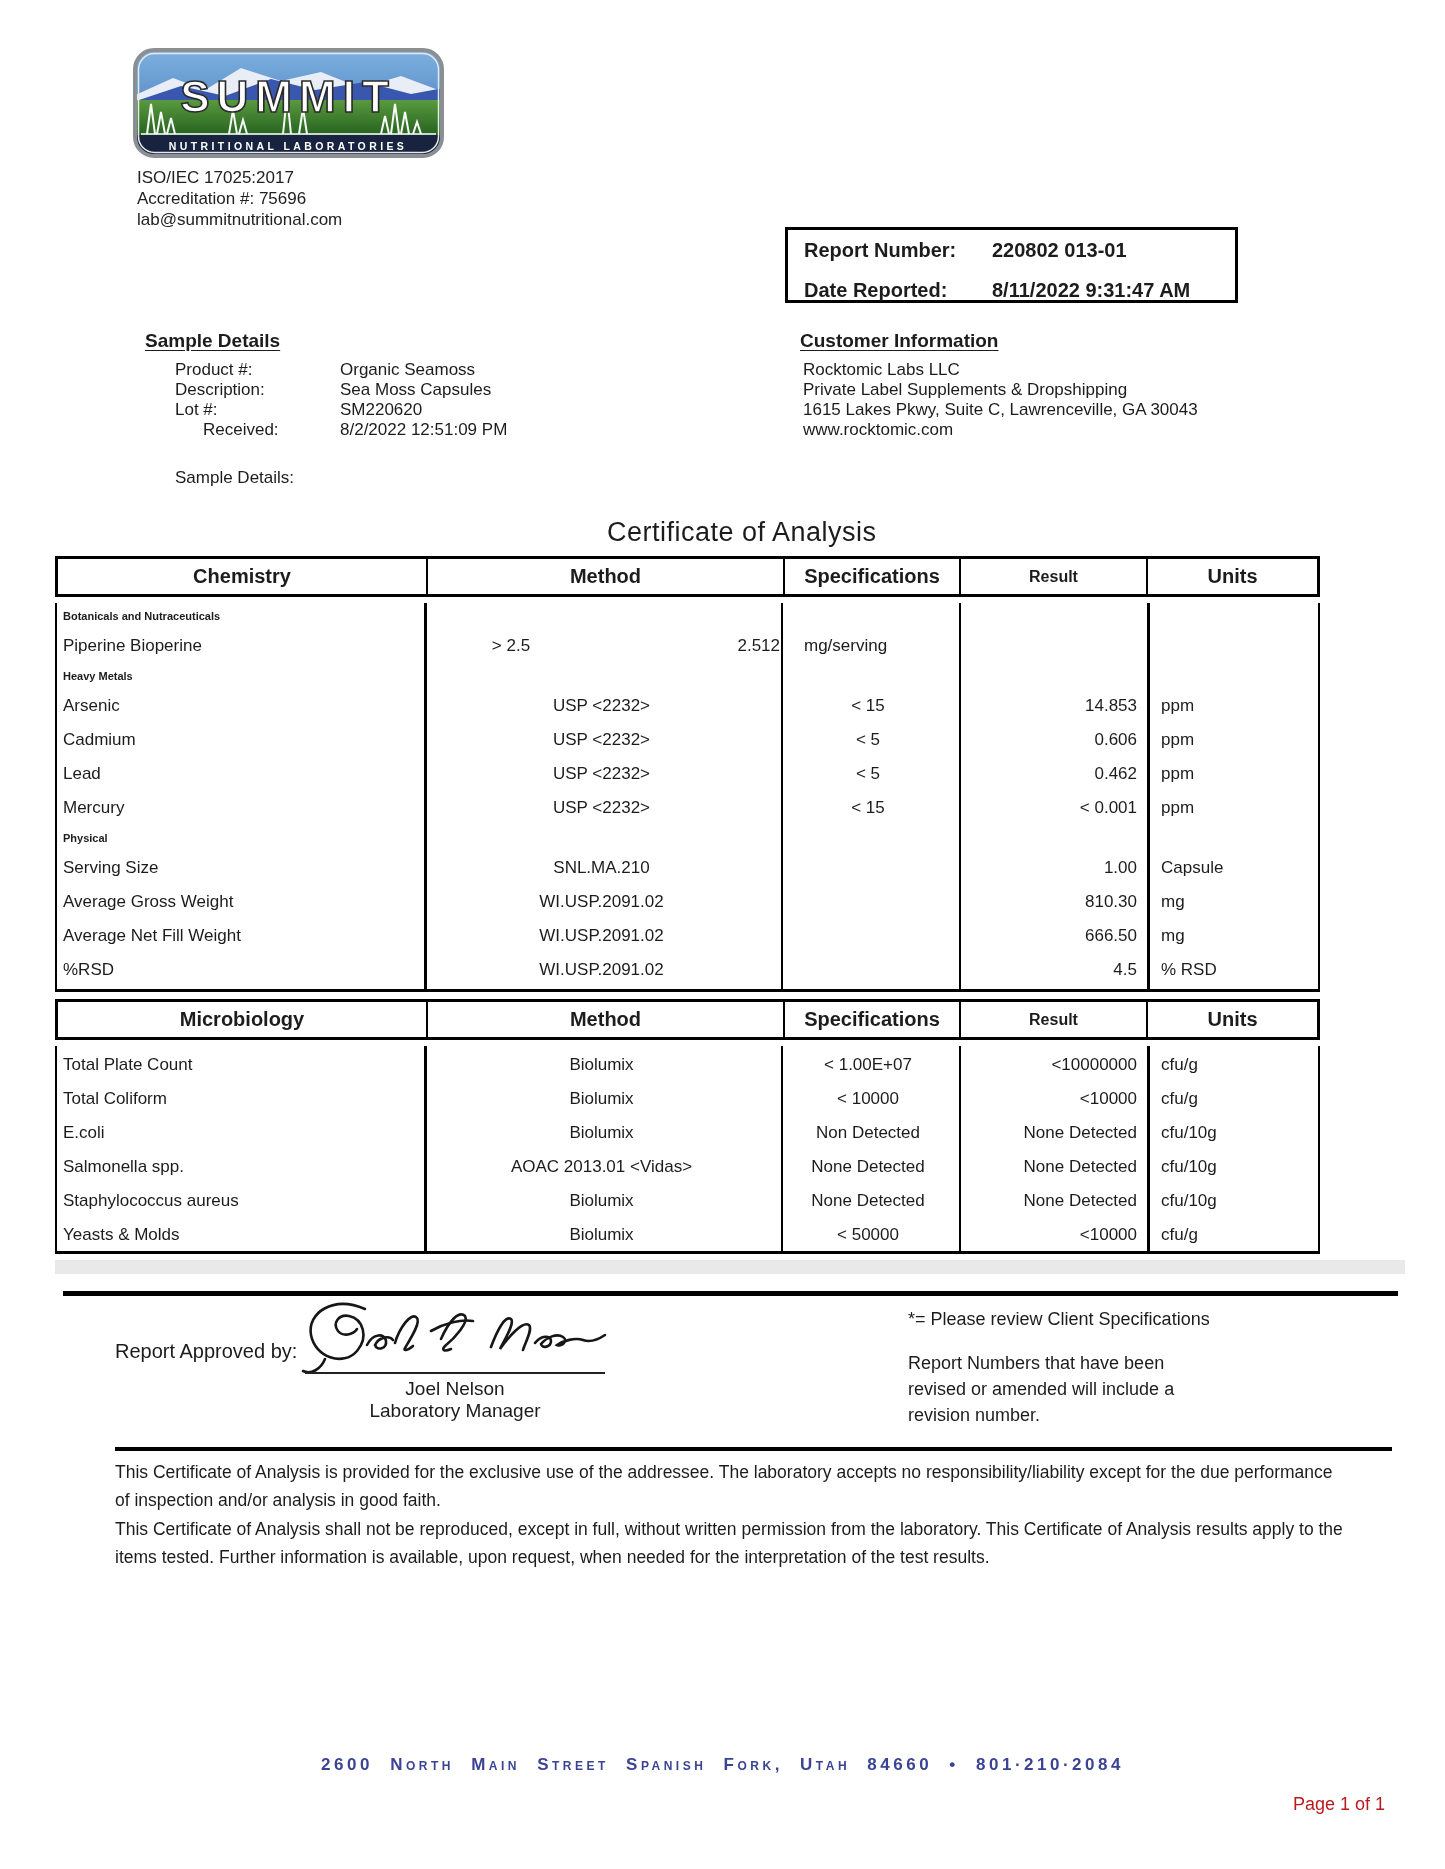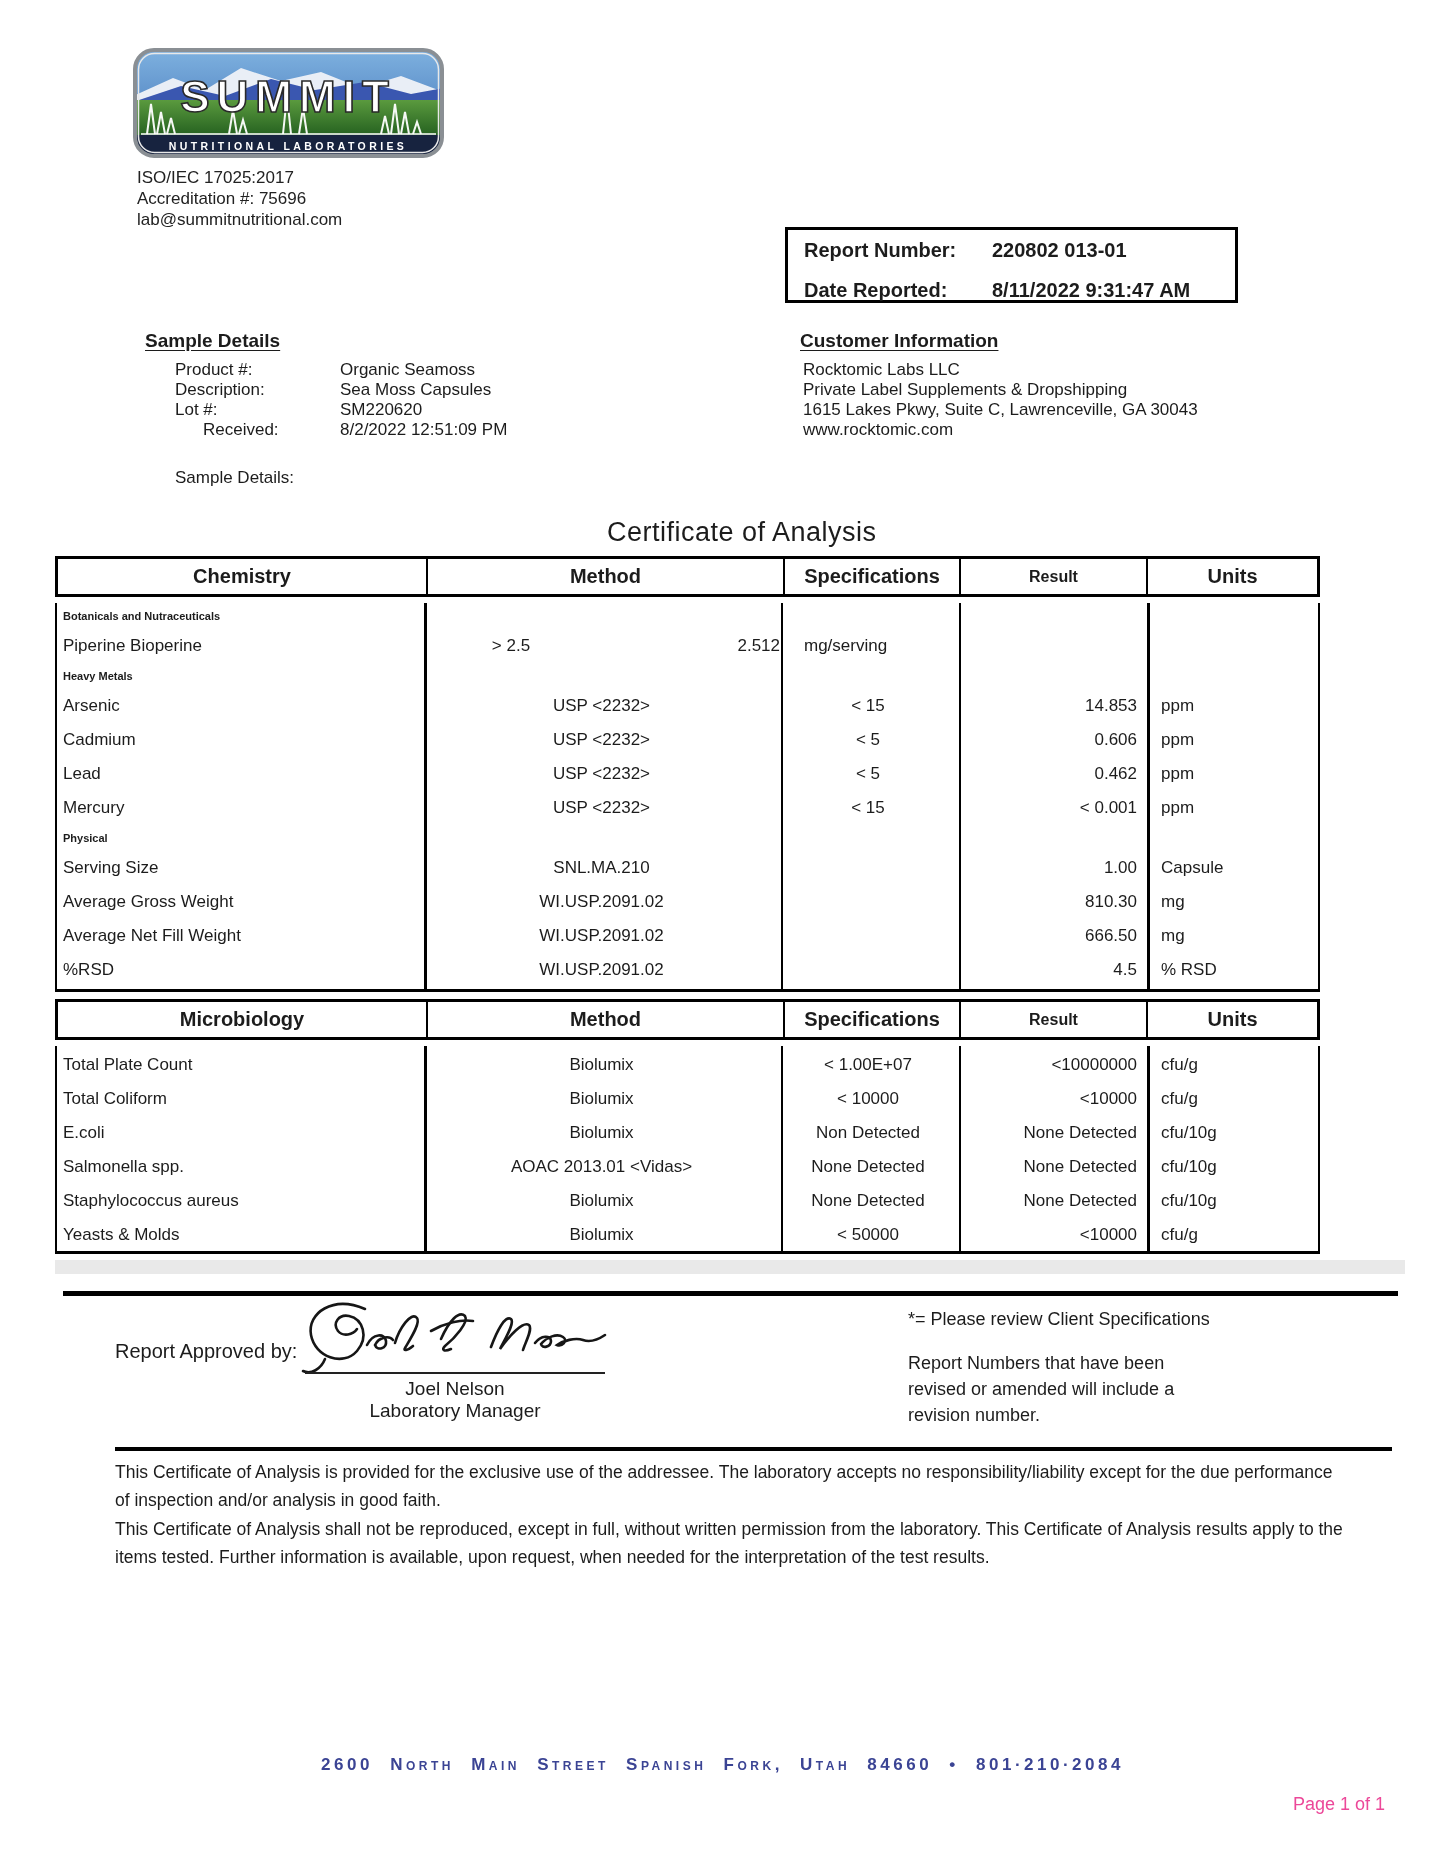--- a/index.html
+++ b/index.html
@@ -45,21 +45,21 @@
   .rule{background:#000;}
 
   .approve-label{font-size:20px;}
   .sig-caption{font-size:19px;text-align:center;}
   .note{font-size:18px;line-height:1.45;}
 
   .disclaimer{font-size:17.5px;line-height:1.62;}
 
   .footer-address{font-size:17px;font-weight:bold;color:#3b4494;
     font-variant:small-caps;letter-spacing:3.5px;word-spacing:9px;text-align:center;}
-  .page-num{font-size:18px;color:#ec4899;}
+  .page-num{font-size:18px;color:#b91c1c;}
 
   svg text{font-family:"Liberation Sans",sans-serif;}
 </style>
 </head>
 <body>
 
 <div class="page">
 
   <div class="abs" style="left:133px;top:48px;width:311px;height:106px;">
     <svg width="311" height="110" viewBox="0 0 311 110">

